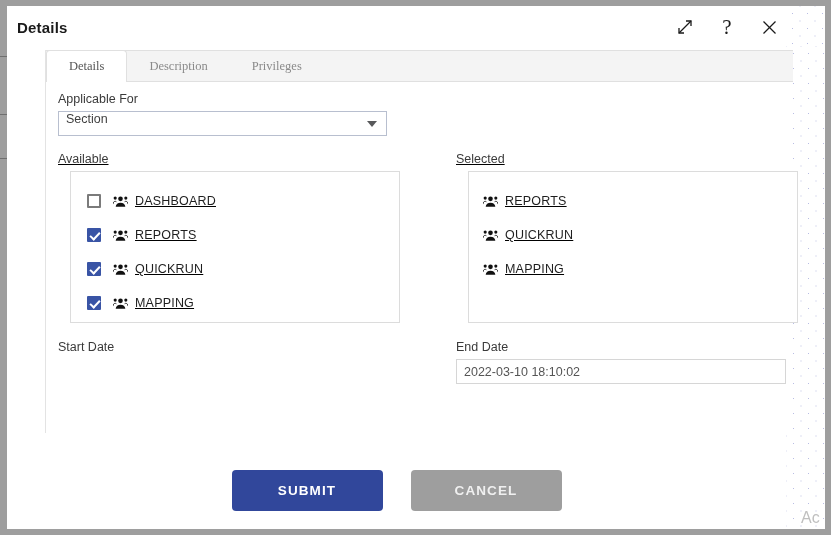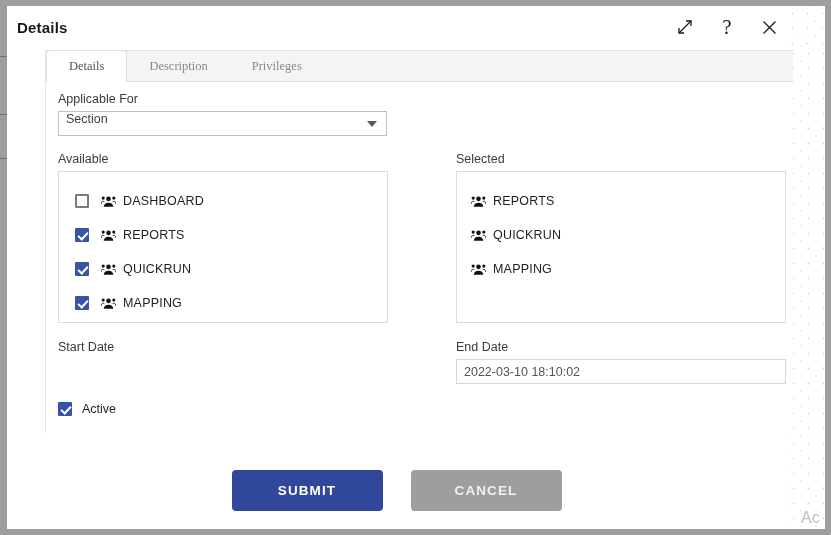--- a/index.html
+++ b/index.html
@@ -152,28 +152,30 @@
     border-left: 5.5px solid transparent;
     border-right: 5.5px solid transparent;
     border-top: 6px solid #58595b;
   }
 
   
   .cols {
     display: flex;
     margin-top: 16px;
     gap: 68px;
+    text-decoration: underline;
   }
   .col { width: 330px; }
 
   .listbox {
     width: 330px; height: 152px;
     border: 1px solid #dcdcdc;
     background: #ffffff;
     padding: 12px 0 0 0;
+    margin-left: 12px;
   }
   .list-row {
     display: flex; align-items: center;
     height: 34px;
     padding-left: 16px;
     font-size: 12.5px; color: #1e1e1e;
     cursor: pointer;
     letter-spacing: 0.2px;
   }
   .list-row.selected-only { padding-left: 14px; }
@@ -455,24 +457,20 @@
             <div class="field-label">Start Date</div>
           </div>
           <div class="date-col">
             <div class="field-label">End Date</div>
             <div class="date-input">
               <span>2022-03-10 18:10:02</span>
             </div>
           </div>
         </div>
 
-        <div class="active-row">
-          <span class="cbx checked"></span>
-          <span>Active</span>
-        </div>
 
       </div>
     </div>
 
     <div class="footer">
       <button class="btn btn-submit">SUBMIT</button>
       <button class="btn btn-cancel">CANCEL</button>
     </div>
 
   </div>

